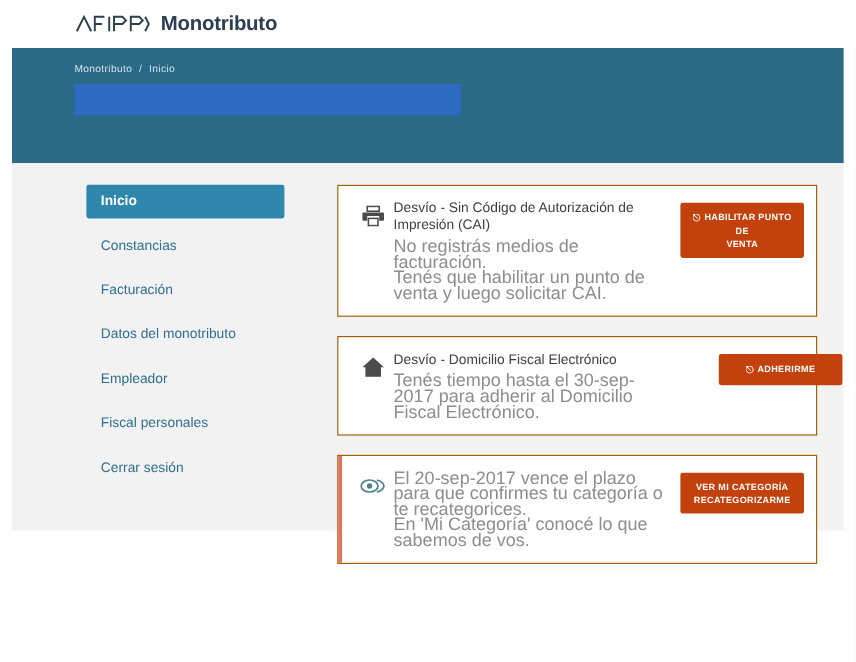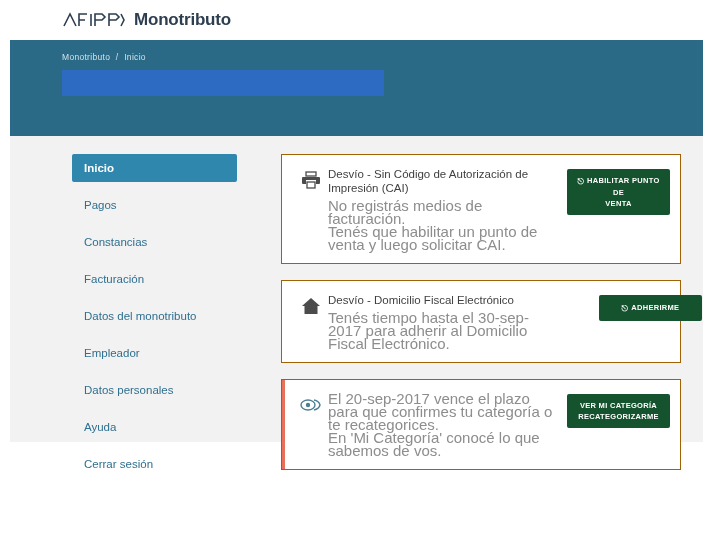--- a/index.html
+++ b/index.html
@@ -170,21 +170,21 @@
     line-height: 13px;
   }
   .card-action {
     flex: 0 0 auto;
     width: 103px;
     padding-top: 2px;
   }
   .btn {
     display: block;
     width: 100%;
-    background: #14532d;
+    background: #c2410c;
     color: #ffffff;
     border: none;
     font-family: "Liberation Sans", sans-serif;
     font-size: 7.5px;
     font-weight: bold;
     letter-spacing: 0.3px;
     line-height: 11px;
     text-align: center;
     padding: 6px 4px;
     box-sizing: border-box;
@@ -236,27 +236,25 @@
       <span>Inicio</span>
     </div>
     <div class="redacted-bar"></div>
   </div>
 </div>
 
 <div class="page">
 
   <div class="sidebar">
     <div class="menu-item active">Inicio</div>
-    <div class="menu-item">Pagos</div>
     <div class="menu-item">Constancias</div>
     <div class="menu-item">Facturación</div>
     <div class="menu-item">Datos del monotributo</div>
     <div class="menu-item">Empleador</div>
-    <div class="menu-item">Datos personales</div>
-    <div class="menu-item">Ayuda</div>
+    <div class="menu-item">Fiscal personales</div>
     <div class="menu-item">Cerrar sesión</div>
   </div>
 
   <div class="cards">
 
     <div class="card">
       <div class="card-icon">
         <svg width="20" height="18" viewBox="0 0 20 18" aria-hidden="true">
           <rect x="5" y="1" width="10" height="4" fill="none" stroke="#4b4b4b" stroke-width="1.3"></rect>
           <path d="M2 6 h16 a1 1 0 0 1 1 1 v5 a1 1 0 0 1 -1 1 h-3 v-4 h-10 v4 h-3 a1 1 0 0 1 -1 -1 v-5 a1 1 0 0 1 1 -1 z" fill="#4b4b4b"></path>

